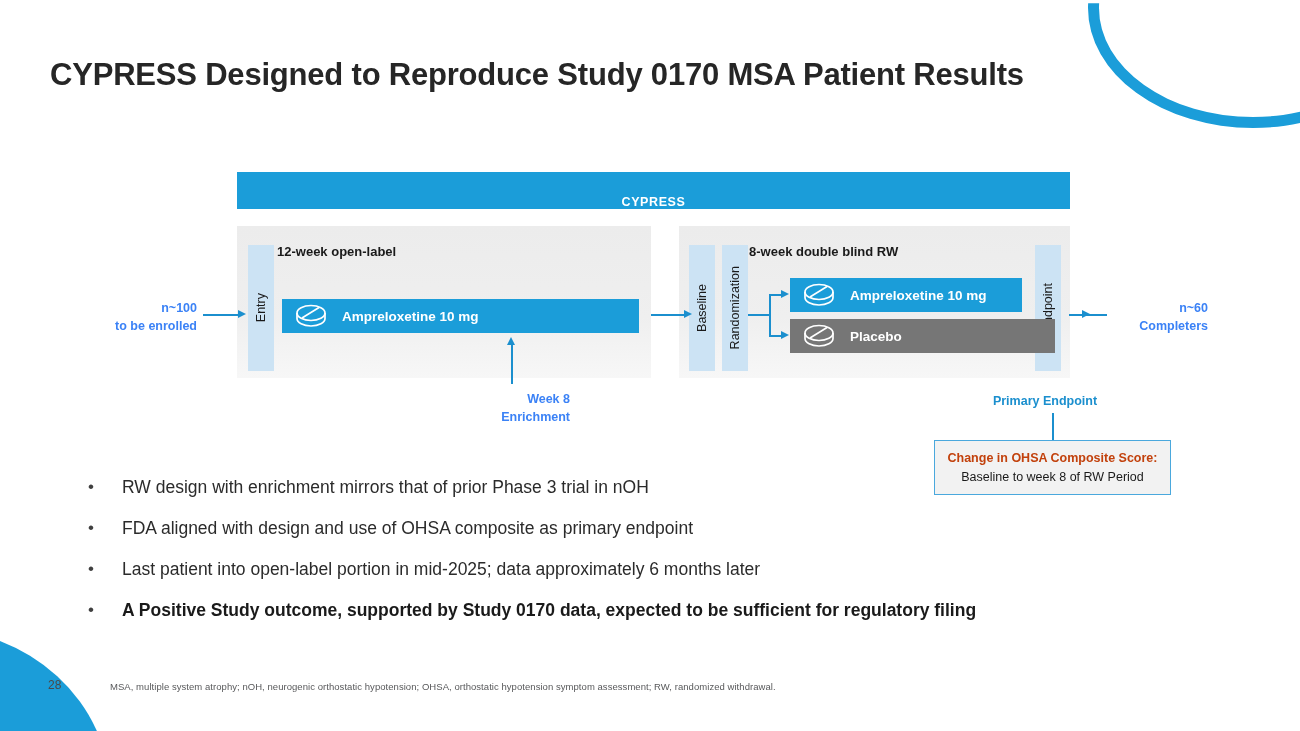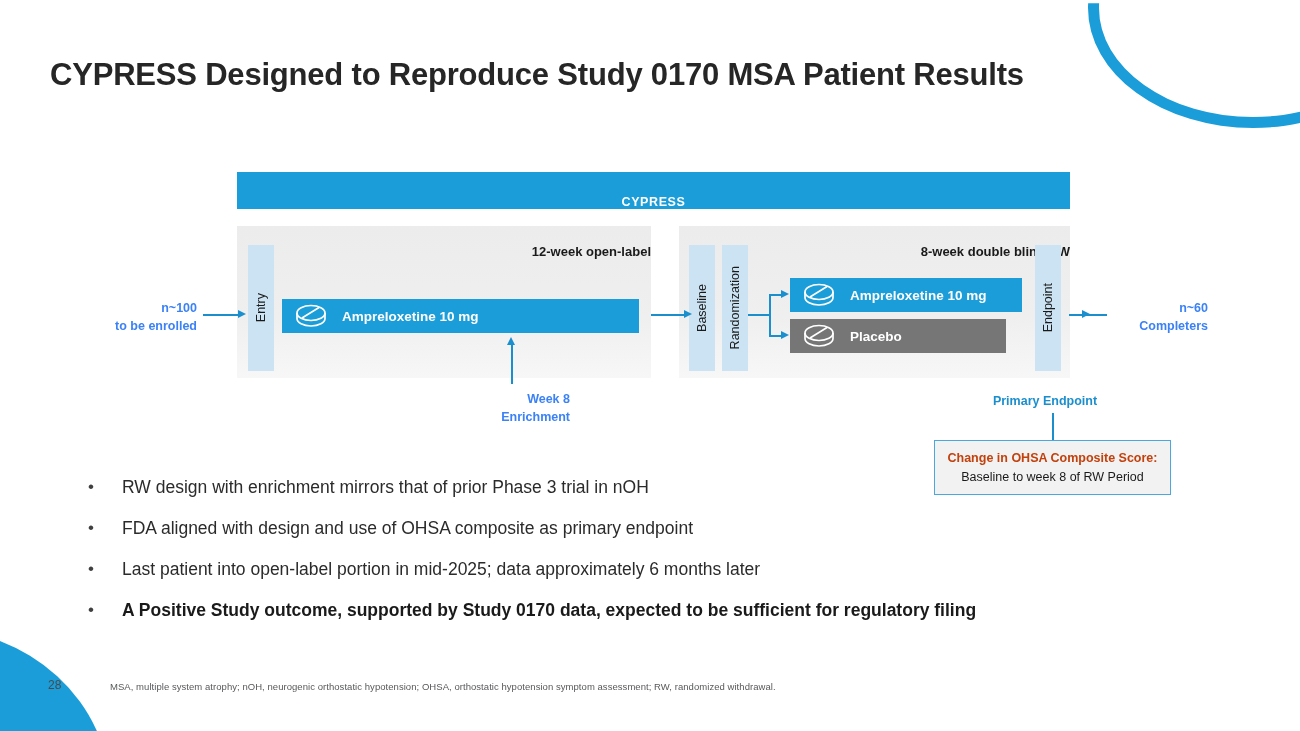--- a/index.html
+++ b/index.html
@@ -45,21 +45,21 @@
 
   .panel {
     position: absolute; top: 226px; height: 152px;
     background: linear-gradient(180deg,#ececec 0%, #efefef 60%, #f7f7f7 100%);
   }
   .panel-left  { left: 237px; width: 414px; }
   .panel-right { left: 679px; width: 391px; }
 
   .panel-title {
     position: absolute; left: 0; right: 0; top: 18px;
-    text-align: right; font-size: 13px; font-weight: bold; color: #1a1a1a;
+    text-align: left; font-size: 13px; font-weight: bold; color: #1a1a1a;
   }
   .panel-left .panel-title { padding-left: 40px; }
   .panel-right .panel-title { padding-left: 70px; }
 
   .vbar {
     position: absolute; width: 26px; background: #cce3f4;
     display: flex; align-items: center; justify-content: center;
   }
   .vbar span {
     writing-mode: vertical-rl; transform: rotate(180deg);
@@ -70,21 +70,21 @@
   .vbar-rand   { left: 722px; top: 245px; height: 126px; }
   .vbar-end    { left: 1035px; top: 245px; height: 126px; }
 
   .armbar {
     position: absolute; display: flex; align-items: center;
     color: #ffffff; font-weight: bold; font-size: 13.5px;
   }
   .armbar .pill { margin: 0 12px 0 10px; flex: 0 0 auto; }
   .arm-open    { left: 282px; top: 299px; width: 357px; height: 34px; background: #1b9dd9; }
   .arm-active  { left: 790px; top: 278px; width: 232px; height: 34px; background: #1b9dd9; }
-  .arm-placebo { left: 790px; top: 319px; width: 216px; height: 34px; background: #767676; }
+  .arm-placebo { left: 790px; top: 319px; width: 265px; height: 34px; background: #767676; }
 
   
   .arrow-line { position: absolute; background: #1b8fce; }
   .arrow-head-r {
     position: absolute; width: 0; height: 0;
     border-top: 4.5px solid transparent; border-bottom: 4.5px solid transparent;
     border-left: 8px solid #1b8fce;
   }
   .arrow-head-u {
     position: absolute; width: 0; height: 0;

